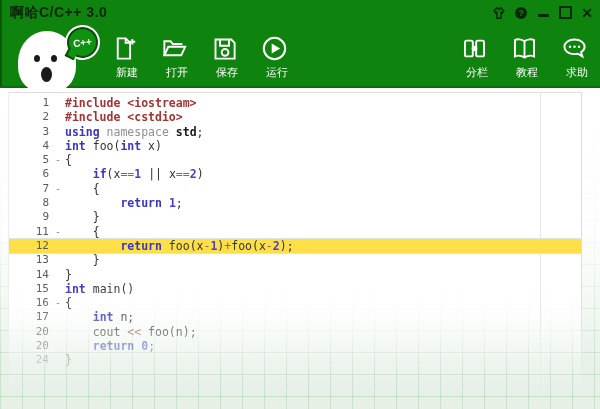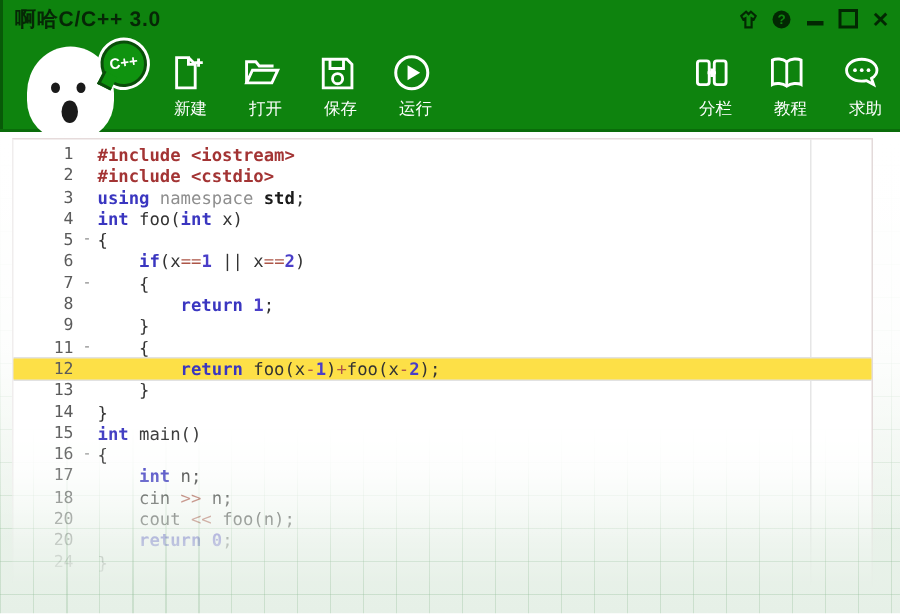--- a/index.html
+++ b/index.html
@@ -289,25 +289,20 @@
         <span class="gutter-num">16</span>
         <span class="fold-col">-</span>
         <span class="code-text"><span class="tk-p">{</span></span>
       </div>
       <div class="code-line">
         <span class="gutter-num">17</span>
         <span class="fold-col"></span>
         <span class="code-text"><span class="tk-p">    </span><span class="tk-k">int</span><span class="tk-p"> n;</span></span>
       </div>
       <div class="code-line">
-        <span class="gutter-num">18</span>
-        <span class="fold-col"></span>
-        <span class="code-text"><span class="tk-p">    cin </span><span class="tk-o">&gt;&gt;</span><span class="tk-p"> n;</span></span>
-      </div>
-      <div class="code-line">
         <span class="gutter-num">20</span>
         <span class="fold-col"></span>
         <span class="code-text"><span class="tk-p">    cout </span><span class="tk-o">&lt;&lt;</span><span class="tk-p"> foo(n);</span></span>
       </div>
       <div class="code-line">
         <span class="gutter-num">20</span>
         <span class="fold-col"></span>
         <span class="code-text"><span class="tk-p">    </span><span class="tk-k">return</span><span class="tk-p"> </span><span class="tk-n">0</span><span class="tk-p">;</span></span>
       </div>
       <div class="code-line">

